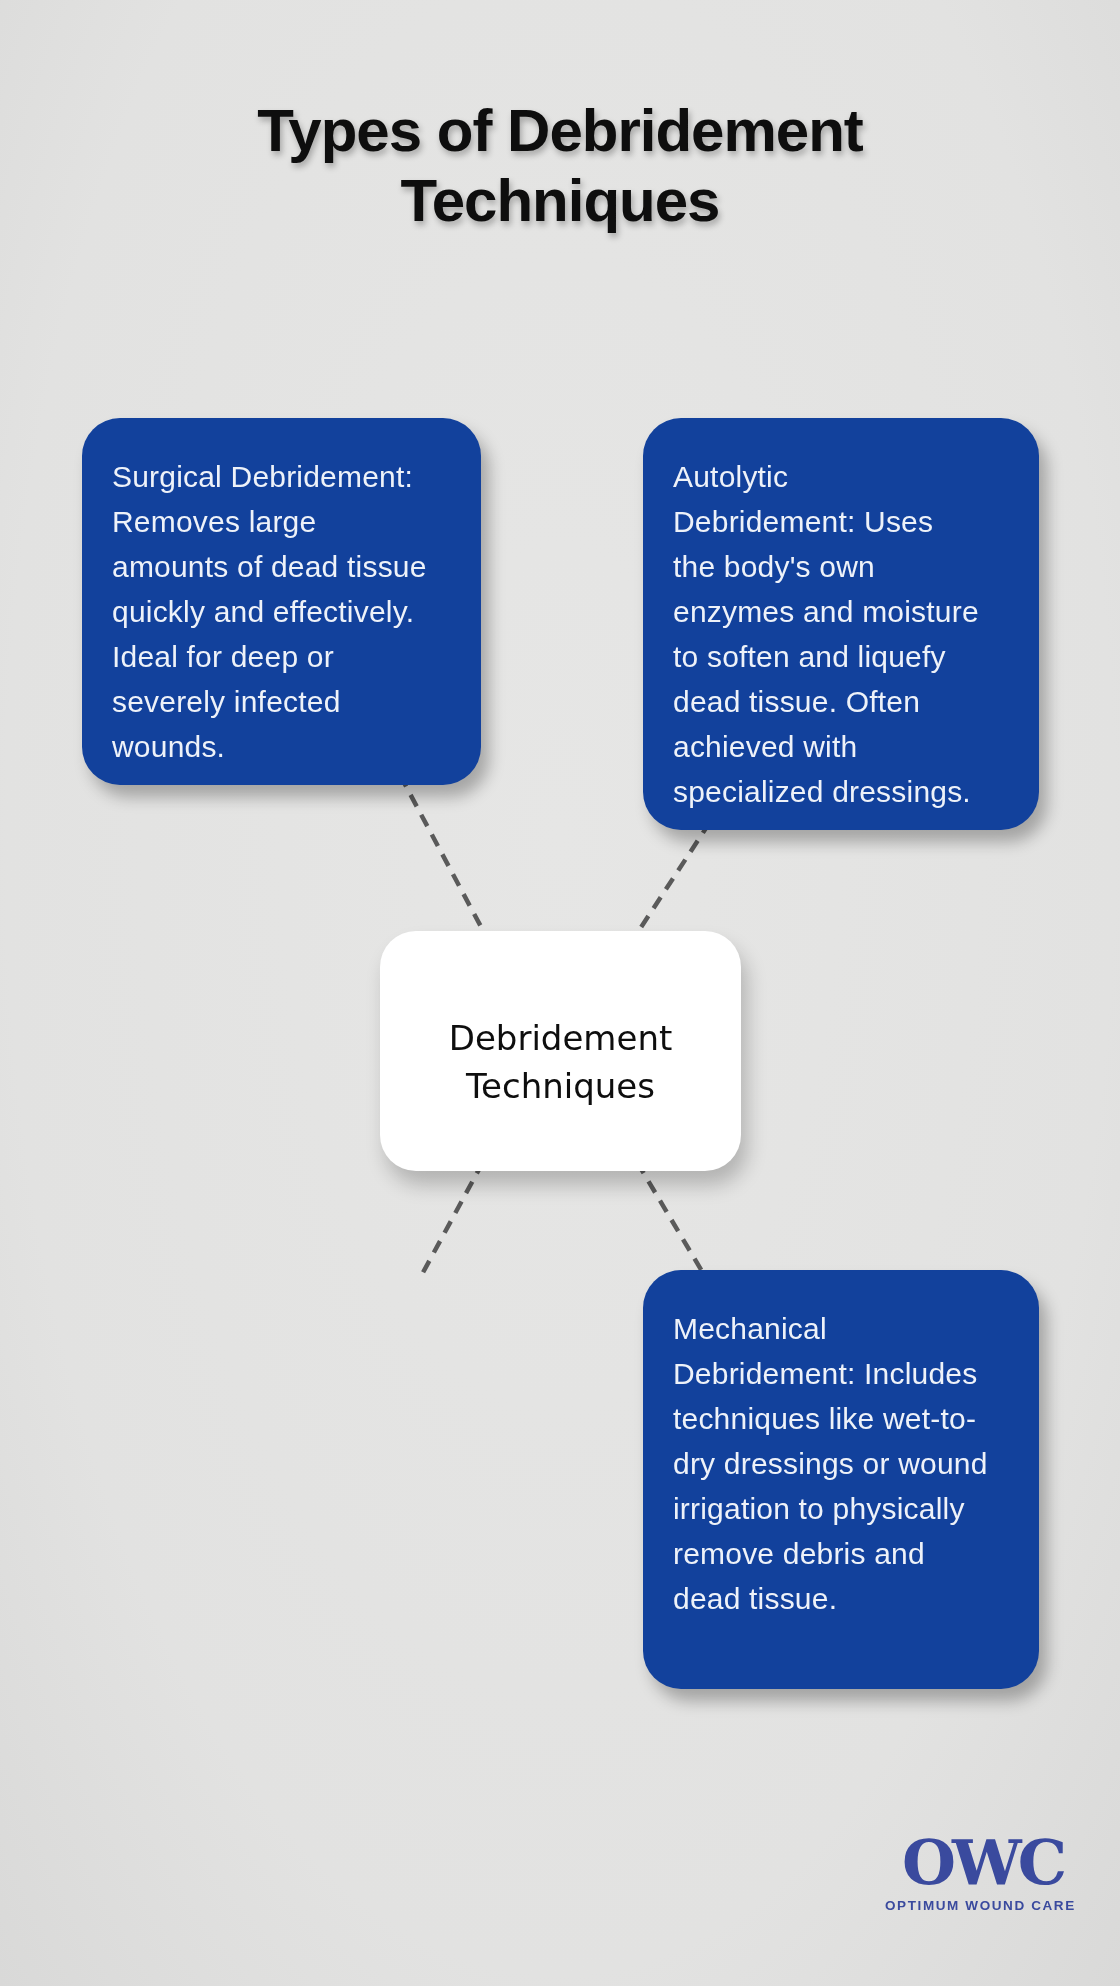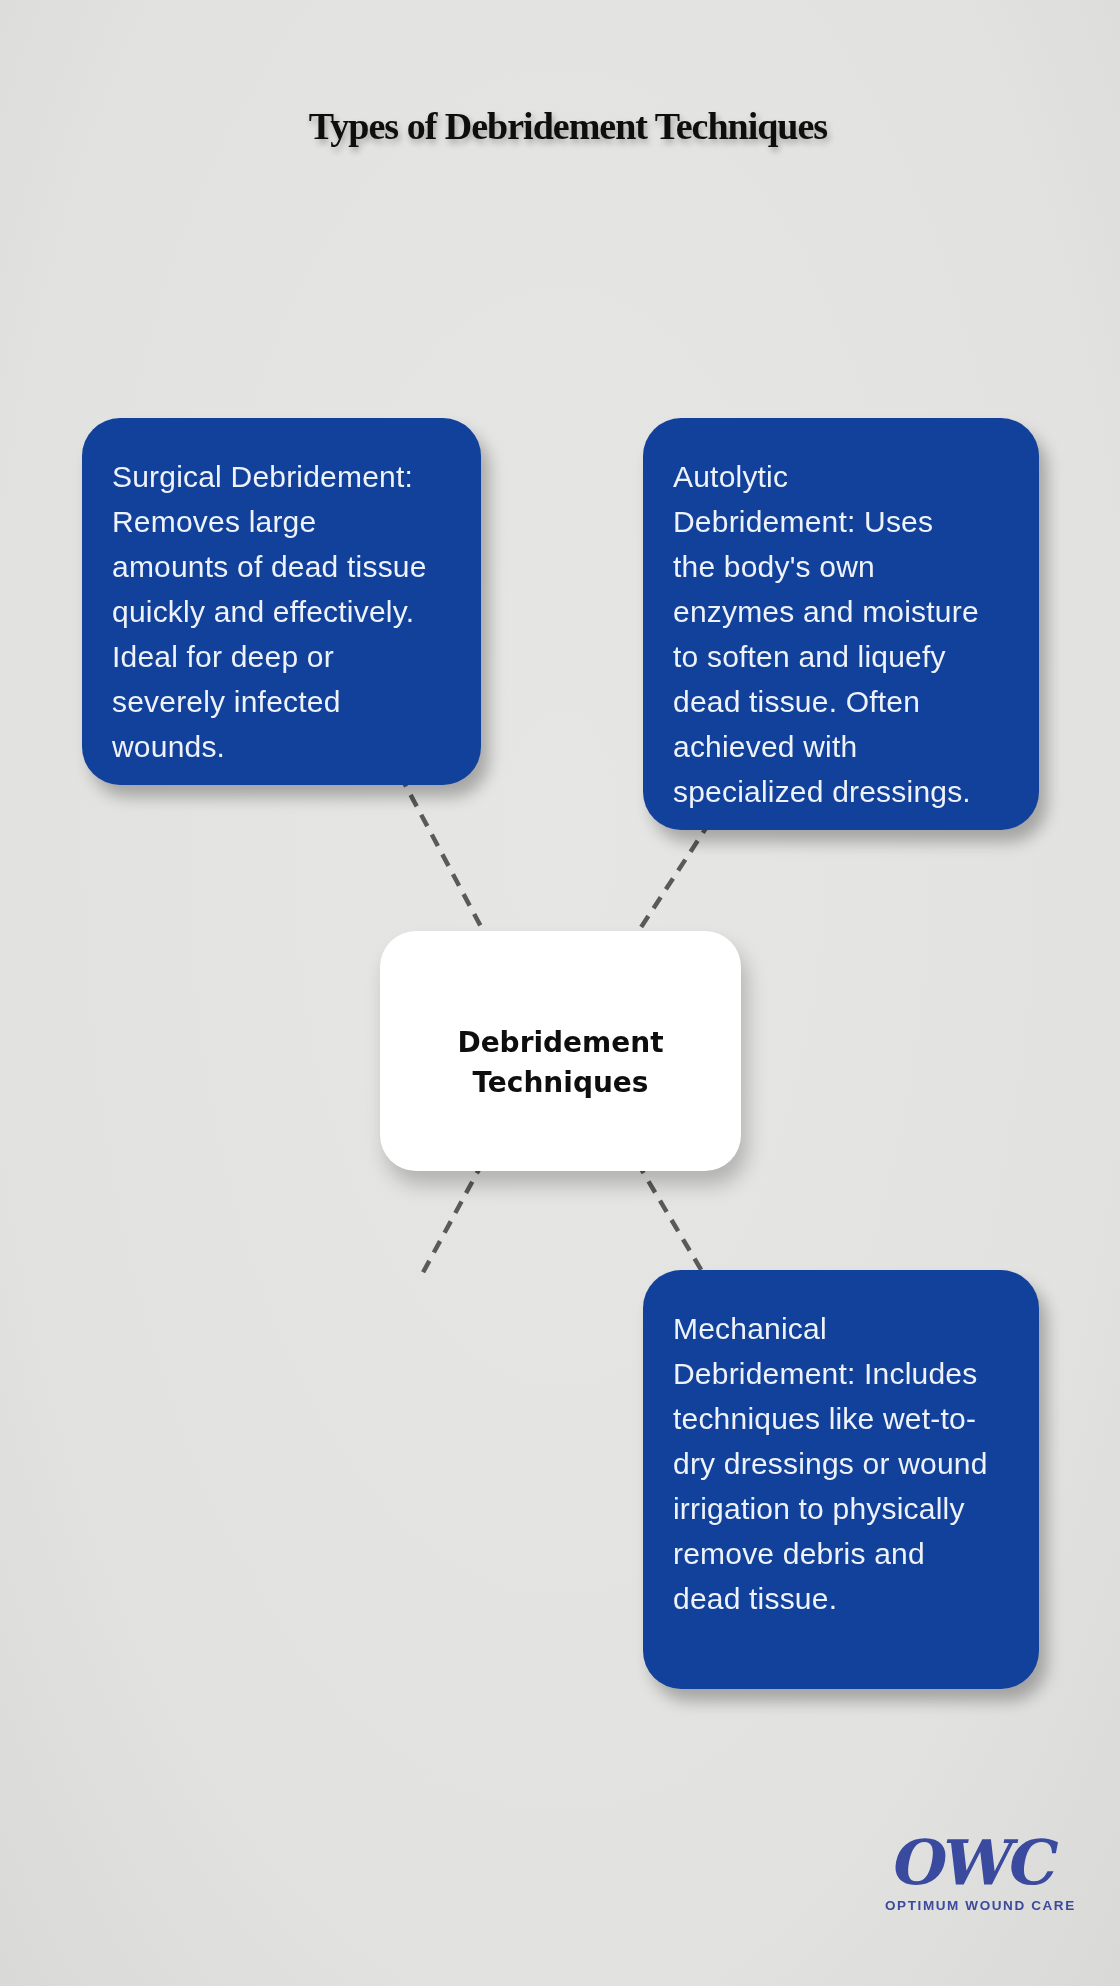--- a/index.html
+++ b/index.html
@@ -16,25 +16,25 @@
     background: radial-gradient(ellipse at 50% 42%, var(--page-bg-light) 0%, var(--page-bg) 70%, var(--page-bg-dark) 100%);
     font-family: "Liberation Sans", sans-serif;
   }
 
   .title {
     position: absolute;
     top: 96px;
     left: 50%;
     transform: translateX(-50%);
     width: 790px;
-    margin: 8px;
+    margin: 0;
     text-align: center;
-    font-family: Liberation Serif, serif;
+    font-family: Liberation Sans, sans-serif;
     font-weight: bold;
-    font-size: 38px;
+    font-size: 60px;
     line-height: 1.17;
     letter-spacing: -1px;
     color: var(--title-color);
     text-shadow: 2px 4px 6px rgba(0,0,0,0.28);
   }
 
   .connectors {
     position: absolute;
     top: 0;
     left: 0;
@@ -78,42 +78,42 @@
     box-shadow: 6px 14px 20px rgba(0,0,0,0.22);
     display: flex;
     align-items: center;
     justify-content: center;
     text-align: center;
   }
   .center-box span {
     display: block;
     width: 280px;
     font-family: "DejaVu Sans", sans-serif;
-    font-weight: bold;
-    font-size: 28px;
+    font-weight: normal;
+    font-size: 34px;
     line-height: 1.4;
     color: var(--center-text);
     margin-top: 23px;
   }
 
   .logo {
     position: absolute;
     left: 885px;
     top: 1832px;
     width: 178px;
     text-align: center;
     color: var(--logo-color);
   }
   .logo-script {
     font-family: "DejaVu Serif", serif;
-    font-style: italic;
     font-weight: bold;
     font-size: 62px;
     line-height: 1.0;
     letter-spacing: -4px;
+    text-align: right;
   }
   .logo-tagline {
     margin-top: 4px;
     font-family: "Liberation Sans", sans-serif;
     font-weight: bold;
     font-size: 13.5px;
     letter-spacing: 1.6px;
     white-space: nowrap;
   }
 </style>

